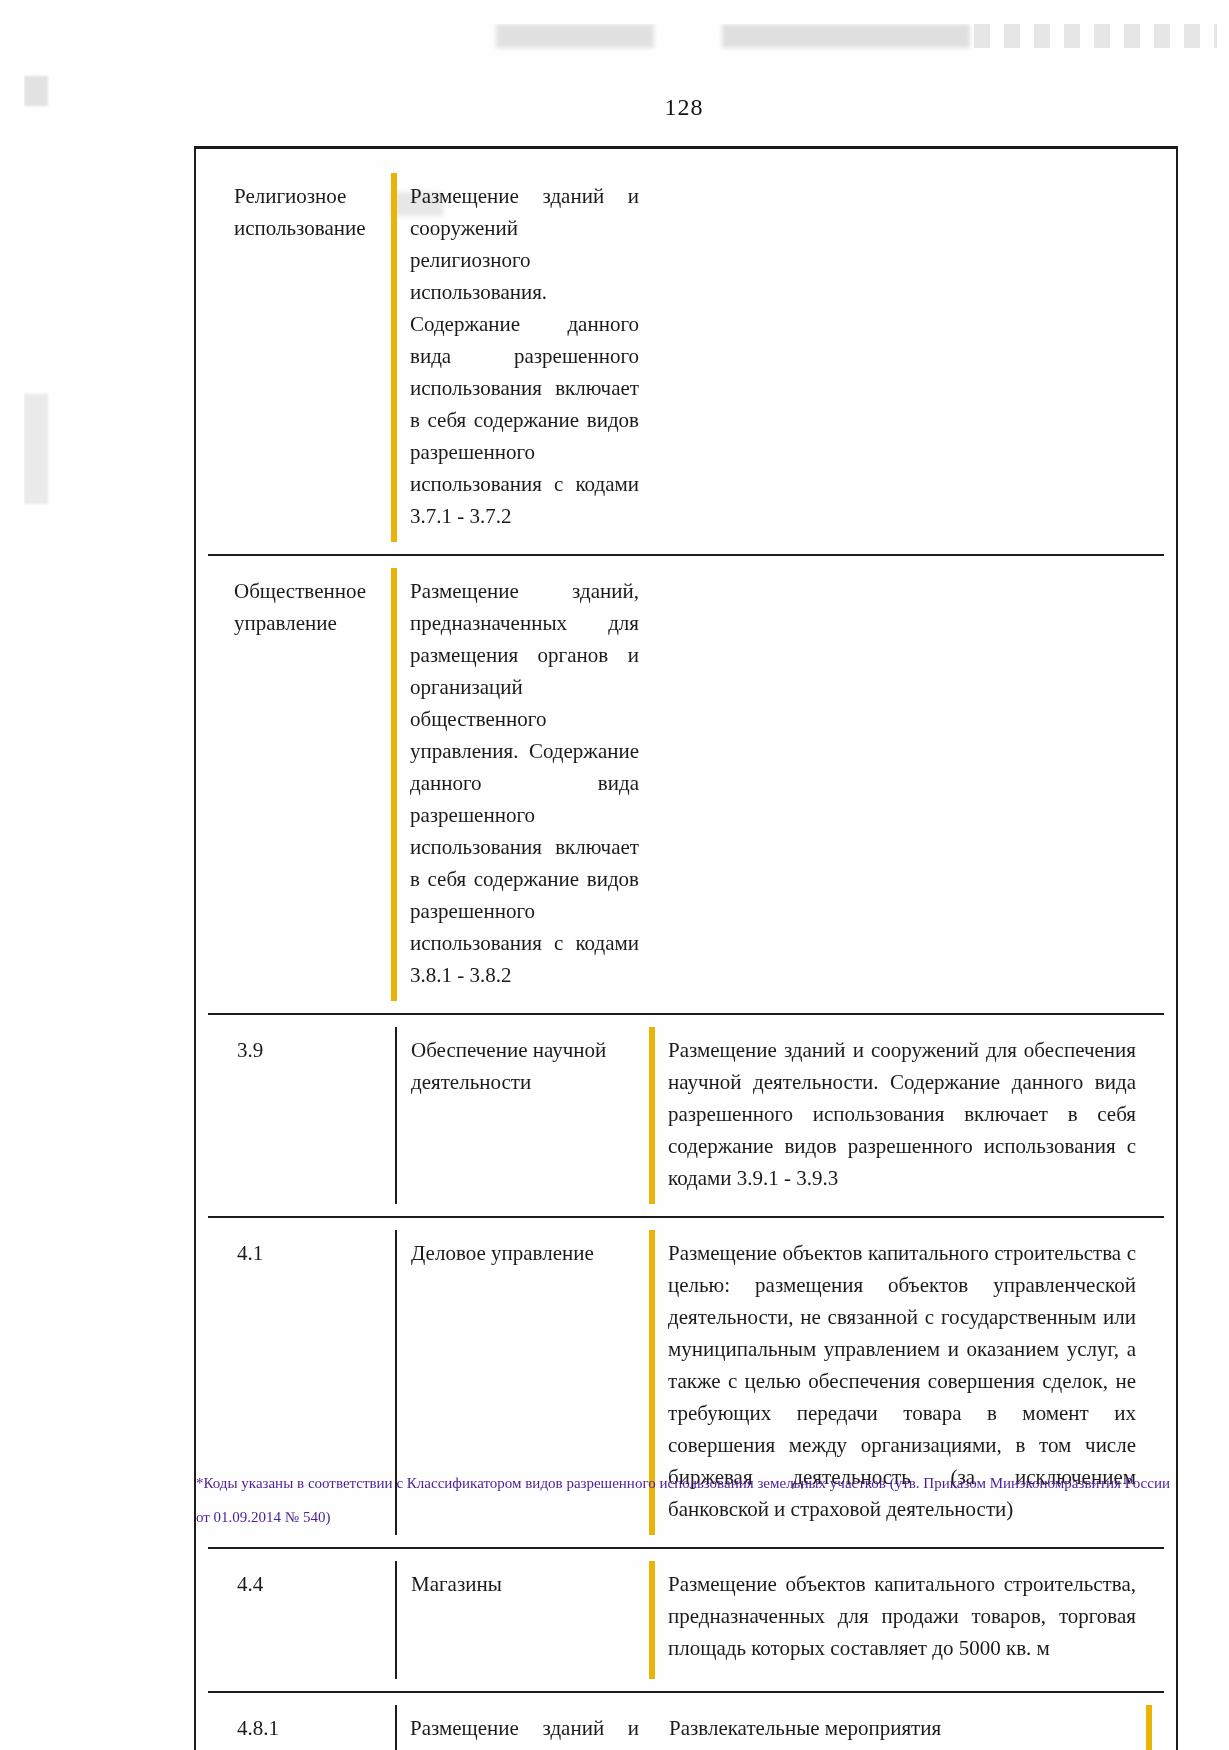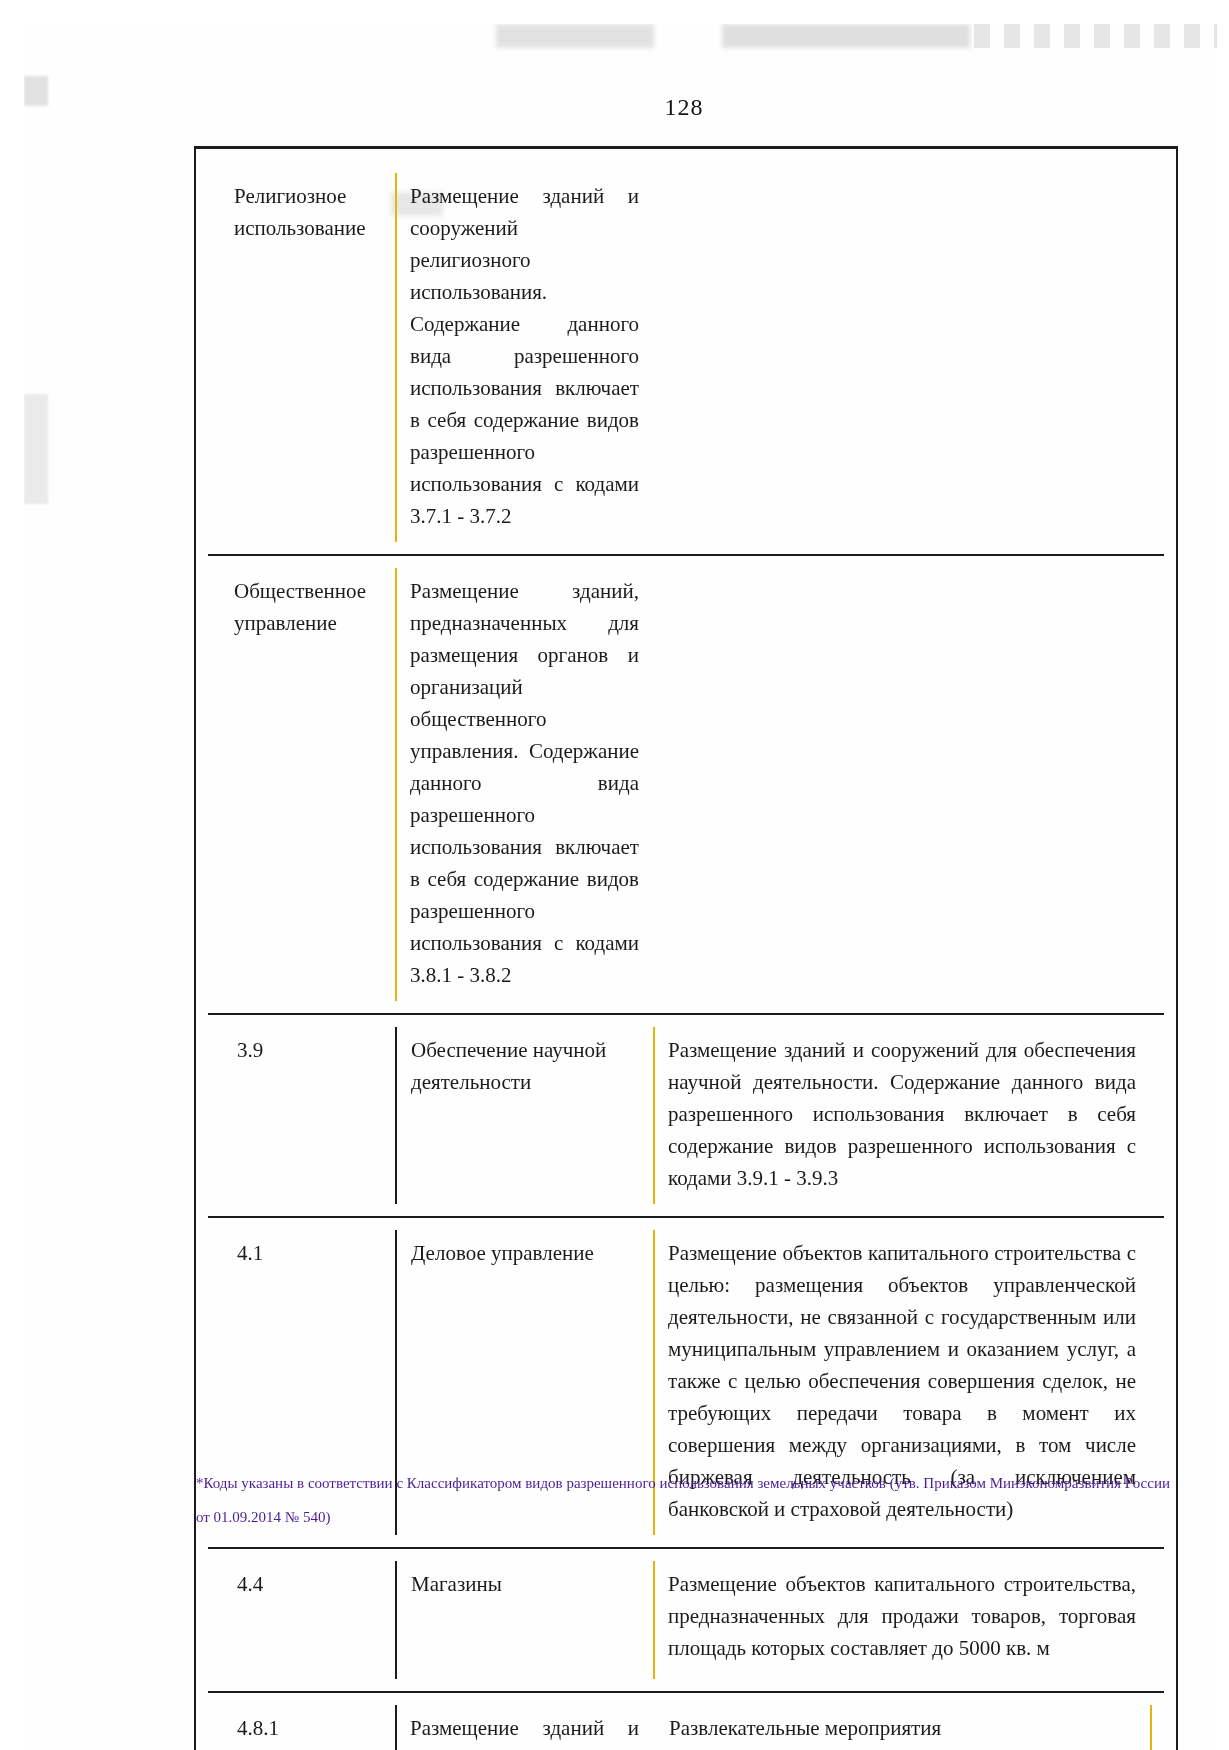--- a/index.html
+++ b/index.html
@@ -41,21 +41,21 @@
   .cell {
     font-size: 21px;
     line-height: 32px;
     padding: 7px 12px 10px 14px;
   }
   .cell-code {
     border-right: 2px solid #1c1c1c;
     padding-left: 17px;
   }
   .cell-name {
-    border-right: 2px solid #eab308;
+    border-right: 6px solid #eab308;
     padding-right: 28px;
   }
   .cell-desc {
     text-align: justify;
     text-justify: inter-word;
     padding: 7px 16px 10px 13px;
   }
   .row-0 { min-height: 172px; }
   .row-1 { min-height: 203px; }
   .row-2 { min-height: 170px; }

